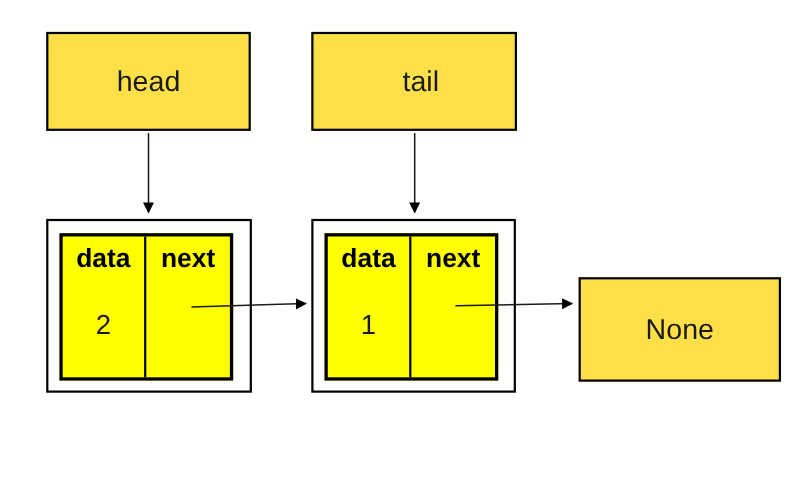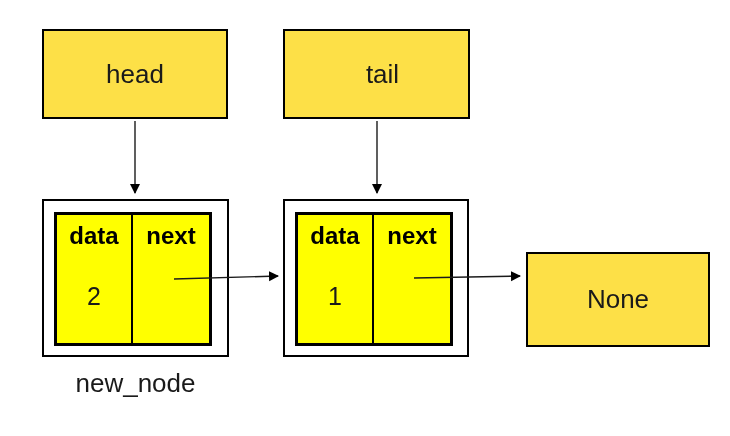--- a/index.html
+++ b/index.html
@@ -101,21 +101,20 @@
     <div class="node-inner">
       <div class="cell cell-data">
         <div class="cell-label">data</div>
         <div class="cell-value">2</div>
       </div>
       <div class="cell">
         <div class="cell-label">next</div>
       </div>
     </div>
   </div>
-  <div class="node-caption">new_node</div>
 
   <div class="node-outer node2-outer">
     <div class="node-inner">
       <div class="cell cell-data">
         <div class="cell-label">data</div>
         <div class="cell-value">1</div>
       </div>
       <div class="cell">
         <div class="cell-label">next</div>
       </div>

